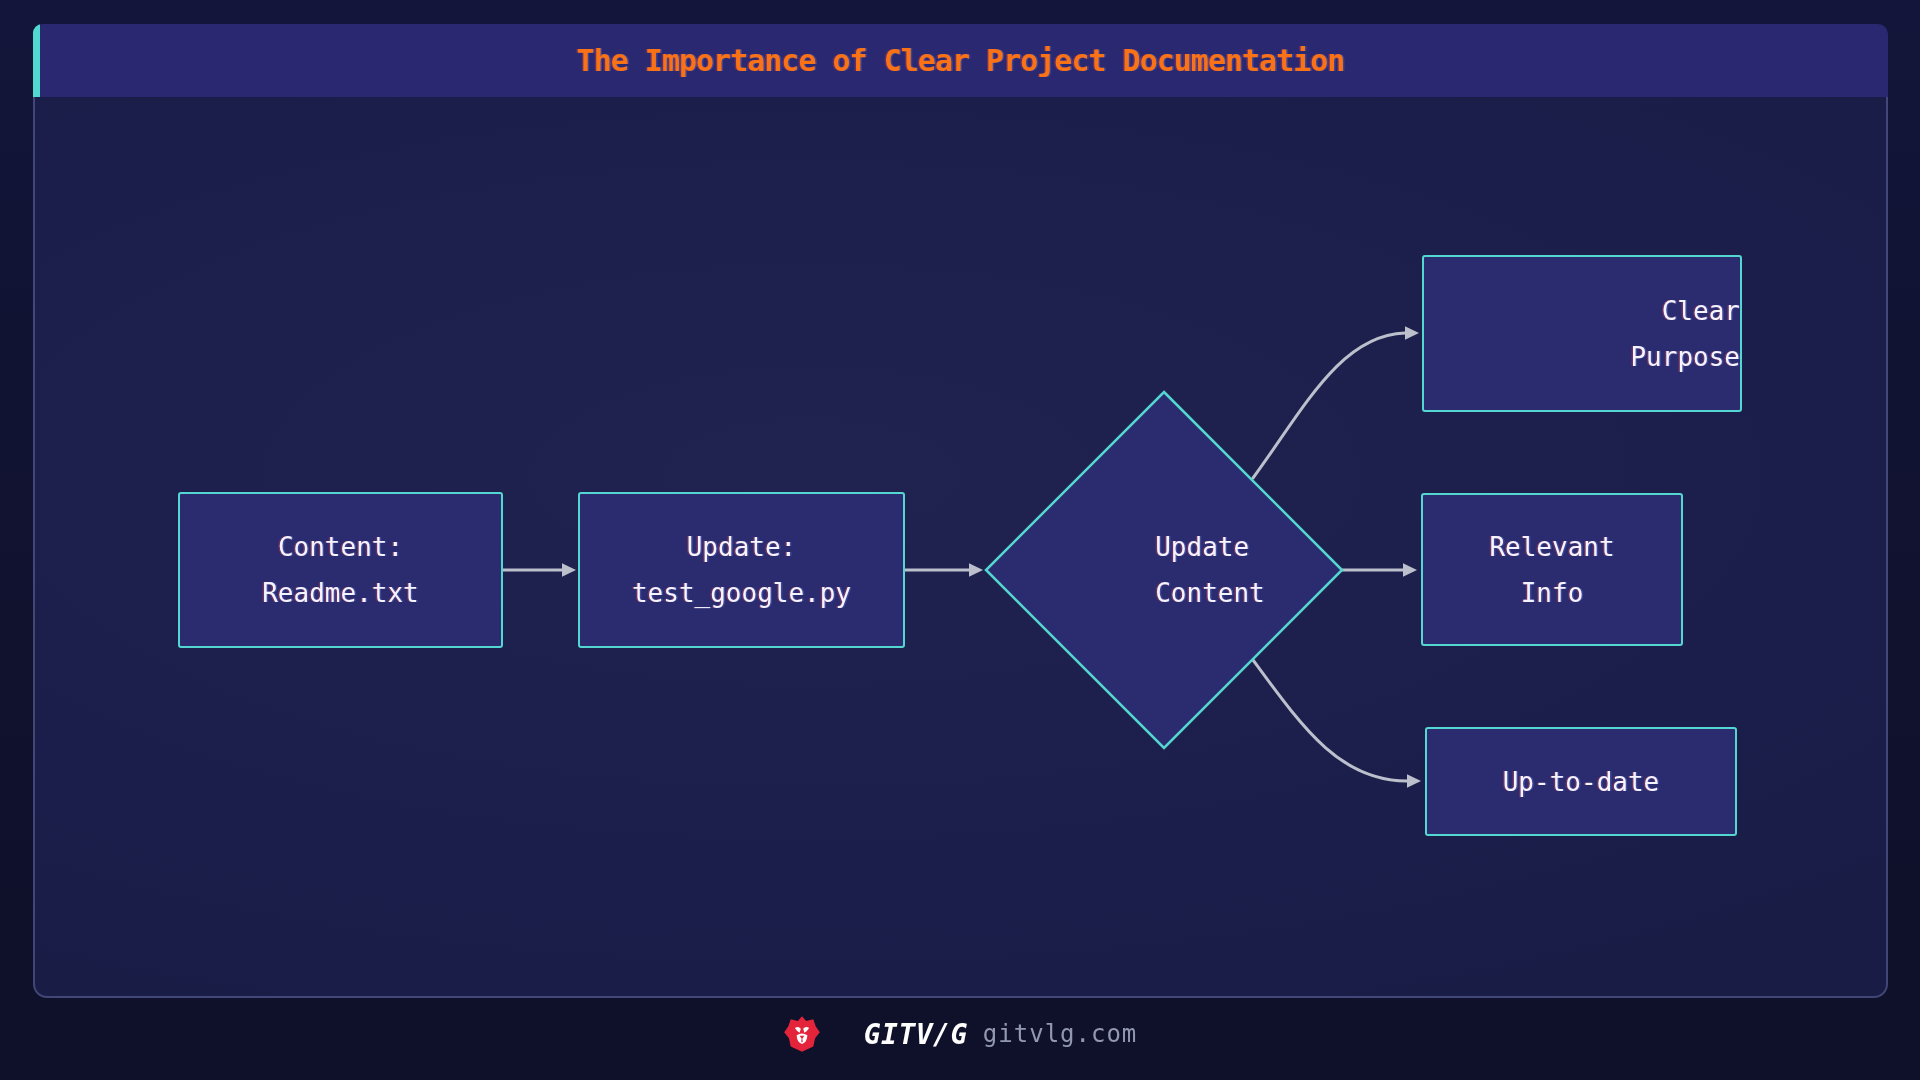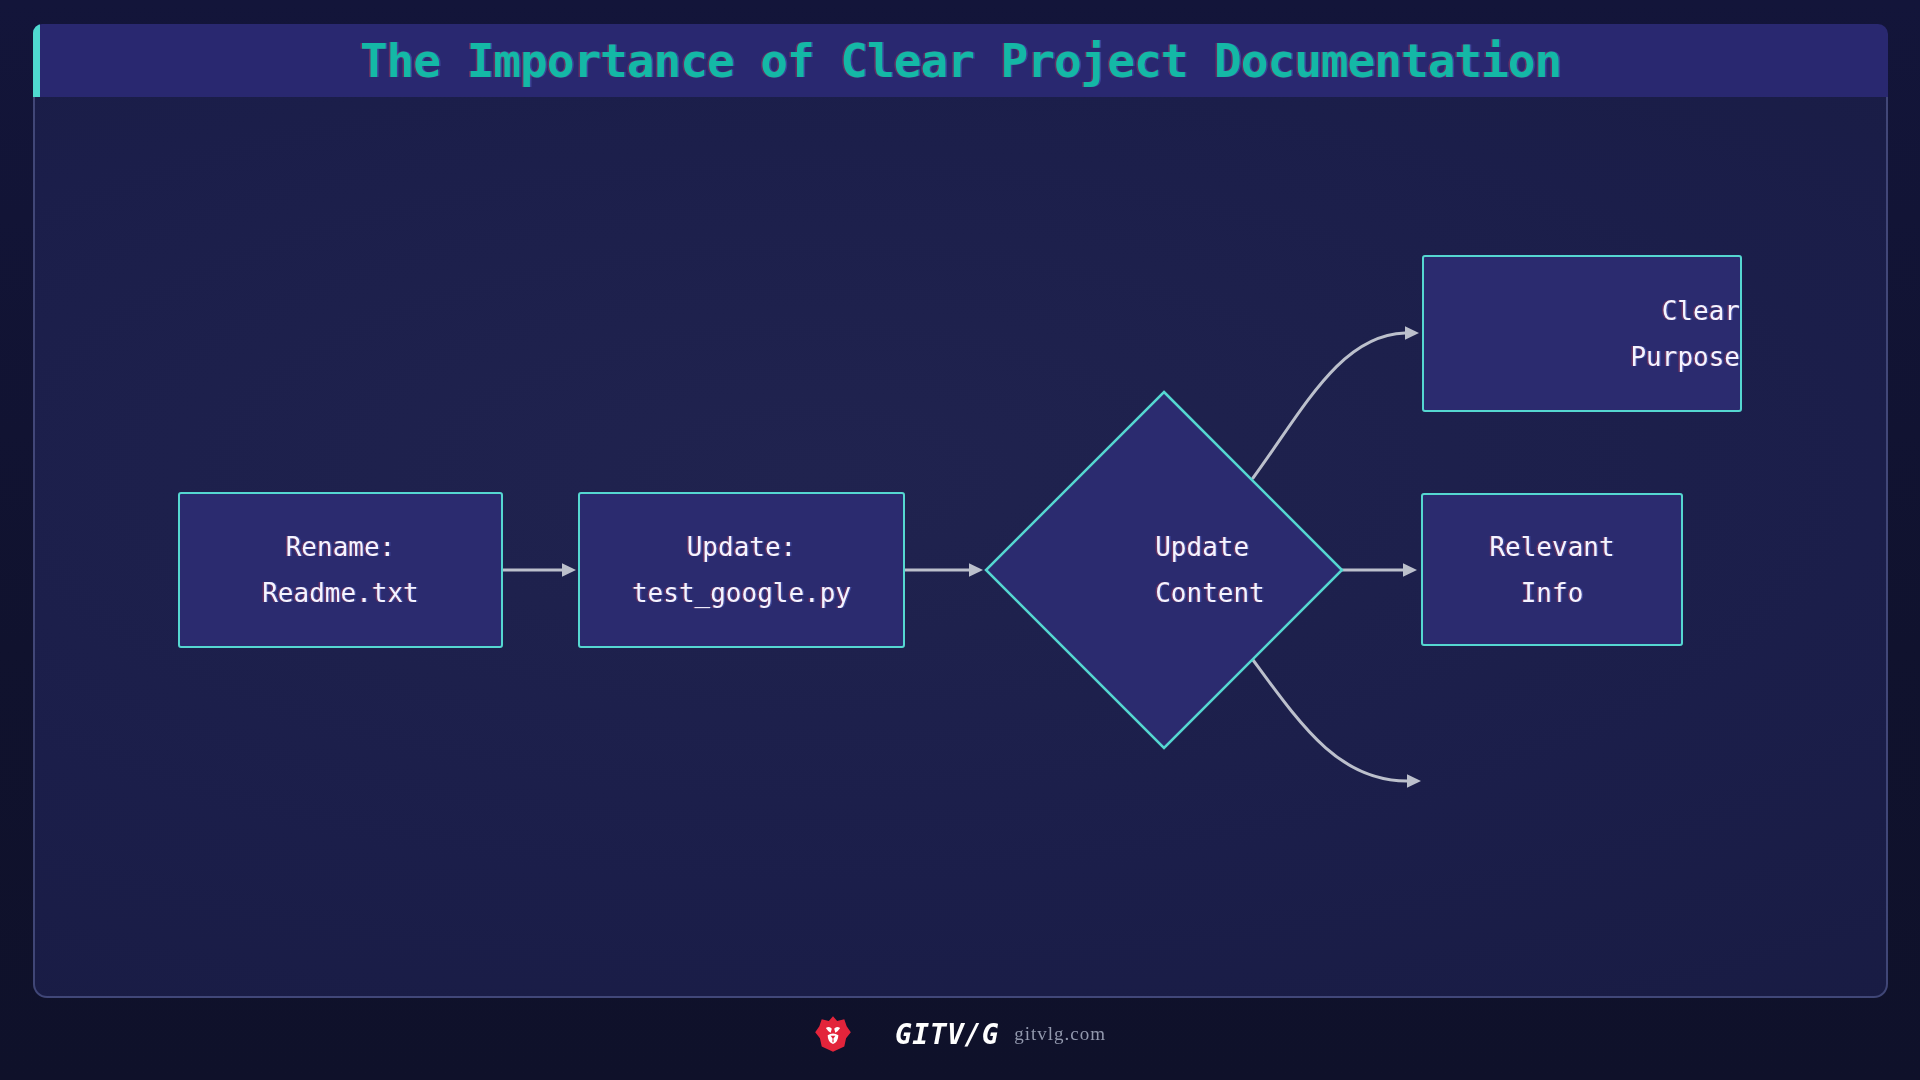--- a/index.html
+++ b/index.html
@@ -34,22 +34,22 @@
   .titlebar .accent {
     position: absolute;
     left: 0;
     top: 0;
     width: 7px;
     height: 100%;
     background: #4fd9d0;
   }
   .titlebar h1 {
     margin: 0;
-    color: #14b8a6;
-    font-size: 46px;
+    color: #f97316;
+    font-size: 30px;
     font-weight: 700;
     letter-spacing: -1px;
     text-shadow: -1.5px 0 0 rgba(255,70,70,0.28), 1.5px 0 0 rgba(110,140,255,0.28);
   }
   
   .panel {
     position: absolute;
     left: 33px;
     top: 97px;
     width: 1855px;
@@ -122,23 +122,22 @@
   .footer .brand {
     color: #ffffff;
     font-size: 28px;
     font-weight: 800;
     font-style: italic;
     letter-spacing: 0.5px;
     margin-left: 28px;
   }
   .footer .domain {
     color: #9298ad;
-    font-size: 19px;
+    font-size: 24px;
     letter-spacing: 1px;
-    font-family: Liberation Serif, serif;
   }
   .logo { width: 38px; height: 38px; flex: 0 0 auto; }
 </style>
 </head>
 <body>
 
 <div class="stage">
 
   <header class="titlebar">
     <span class="accent"></span>
@@ -159,21 +158,21 @@
       <polygon points="576,570 562,563.2 562,576.8"></polygon>
       <polygon points="983,570 969,563.2 969,576.8"></polygon>
       <polygon points="1419,333 1405,326.2 1405,339.8"></polygon>
       <polygon points="1417,570 1403,563.2 1403,576.8"></polygon>
       <polygon points="1421,781 1407,774.2 1407,787.8"></polygon>
     </g>
     <polygon points="1164,392 1342,570 1164,748 986,570" fill="#2b2b6f" stroke="#55d7d1" stroke-width="2.5"></polygon>
   </svg>
 
   <div class="node node-initial">
-    <span>Rename:</span>
+    <span>Content:</span>
     <span>Readme.txt</span>
   </div>
 
   <div class="node node-rename">
     <span>Update:</span>
     <span>test_google.py</span>
   </div>
 
   <div class="diamond-label">
     <div class="lines">
@@ -185,20 +184,23 @@
   <div class="node node-clear-purpose">
     <span>Clear</span>
     <span>Purpose</span>
   </div>
 
   <div class="node node-relevant-info">
     <span>Relevant</span>
     <span>Info</span>
   </div>
 
+  <div class="node node-up-to-date">
+    <span>Up-to-date</span>
+  </div>
 
   <div class="footer">
     <svg class="logo" viewBox="0 0 64 64">
       <path fill="#e3243b" d="M32 2 L39 10 L51 7 L55 19 L62 29 L54 39 L51 53 L32 62 L13 53 L10 39 L2 29 L9 19 L13 7 L25 10 Z"></path>
       <path fill="#ffffff" d="M20 22 Q26 18 30 23 L28 30 Q23 27 20 22 Z"></path>
       <path fill="#ffffff" d="M44 22 Q38 18 34 23 L36 30 Q41 27 44 22 Z"></path>
       <path fill="#ffffff" d="M23 34 Q32 28 41 34 Q41 45 32 49 Q23 45 23 34 Z"></path>
       <path fill="#e3243b" d="M28 35 L36 35 L32 41 Z"></path>
       <path fill="#e3243b" d="M31 41 L33 41 L33 46 L31 46 Z"></path>
     </svg>

